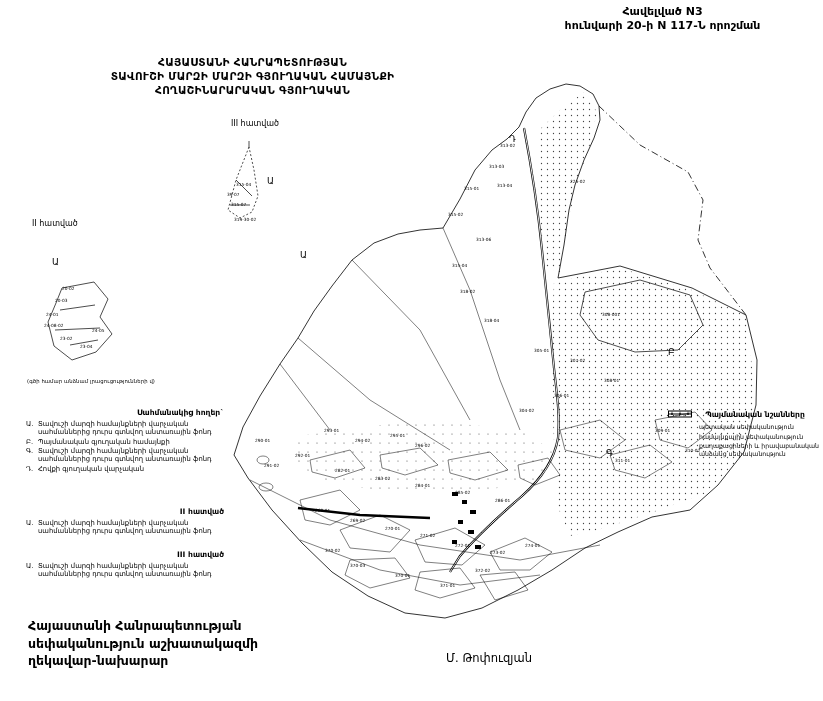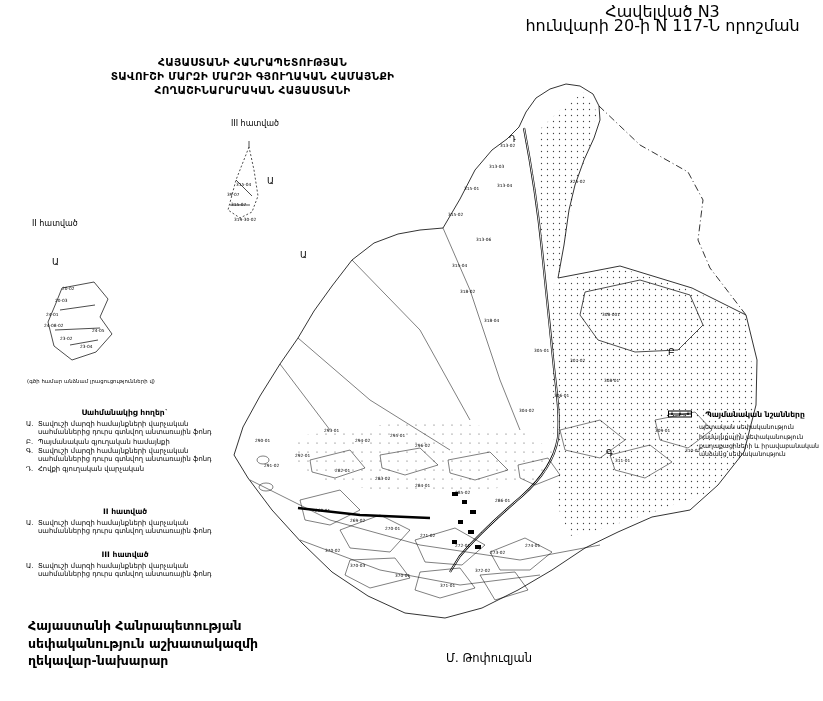--- a/index.html
+++ b/index.html
@@ -5,30 +5,30 @@
   html,body{margin:0;padding:0;}
   body{
     width:823px;height:701px;position:relative;overflow:hidden;
     background:#ffffff;color:#000;
     font-family:"DejaVu Sans",sans-serif;
     -webkit-font-smoothing:antialiased;
   }
   .abs{position:absolute;}
   .center{text-align:center;}
   
-  .hdr{left:505px;top:5px;width:315px;font-size:16px;font-weight:normal;line-height:14px;text-align:center;}
+  .hdr{left:505px;top:5px;width:315px;font-size:11px;font-weight:bold;line-height:14px;text-align:center;}
   .ttl{left:80px;top:55px;width:345px;font-size:10.5px;font-weight:bold;line-height:14px;letter-spacing:.3px;}
   
   .inset3-lab{left:205px;top:119px;width:100px;font-size:8px;text-align:center;}
   .inset2-lab{left:32px;top:219px;font-size:8px;}
   
   .note{left:27px;top:378px;font-size:5.3px;letter-spacing:.1px;}
   
   .blk{left:26px;width:198px;font-size:6.8px;line-height:8px;}
-  .blk .bh{text-align:center;font-size:7.6px;font-weight:600;margin-bottom:3px;}
+  .blk .bh{text-align:right;font-size:7.6px;font-weight:600;margin-bottom:3px;}
   .li{display:flex;gap:3px;margin-bottom:1.5px;}
   .li .mk{flex:0 0 9px;}
   
   .legend{left:668px;top:410px;width:174px;}
   .legend .lt{text-align:center;font-size:7.6px;font-weight:bold;margin-bottom:4px;}
   .lrow{display:flex;align-items:flex-start;gap:5px;margin-bottom:2px;}
   .lsym{flex:0 0 26px;padding-top:1px;}
   .ltx{font-size:6.2px;line-height:7.6px;}
   
   .footer{left:28px;top:617px;font-size:12.5px;font-weight:bold;line-height:17.5px;}
@@ -183,21 +183,21 @@
   </svg>
 
 <div class="abs hdr center">
   <div>Հավելված N3</div>
   <div>հունվարի 20-ի N 117-Ն որոշման</div>
 </div>
 
 <div class="abs ttl center">
   <div>ՀԱՅԱՍՏԱՆԻ ՀԱՆՐԱՊԵՏՈՒԹՅԱՆ</div>
   <div>ՏԱՎՈՒՇԻ ՄԱՐԶԻ ՄԱՐԶԻ ԳՅՈՒՂԱԿԱՆ ՀԱՄԱՅՆՔԻ</div>
-  <div>ՀՈՂԱՇԻՆԱՐԱՐԱԿԱՆ ՀԱՅԱՍՏԱՆԻ</div>
+  <div>ՀՈՂԱՇԻՆԱՐԱՐԱԿԱՆ ԳՅՈՒՂԱԿԱՆ</div>
 </div>
 
 <div class="abs inset3-lab">III հատված</div>
 <div class="abs inset2-lab">II հատված</div>
 
 <div class="abs note">(գծի համար անձնամ լրացուցությունների վ)</div>
 
 <div class="abs blk" style="top:409px;">
   <div class="bh">Սահմանակից հողեր`</div>
   <div class="li">

